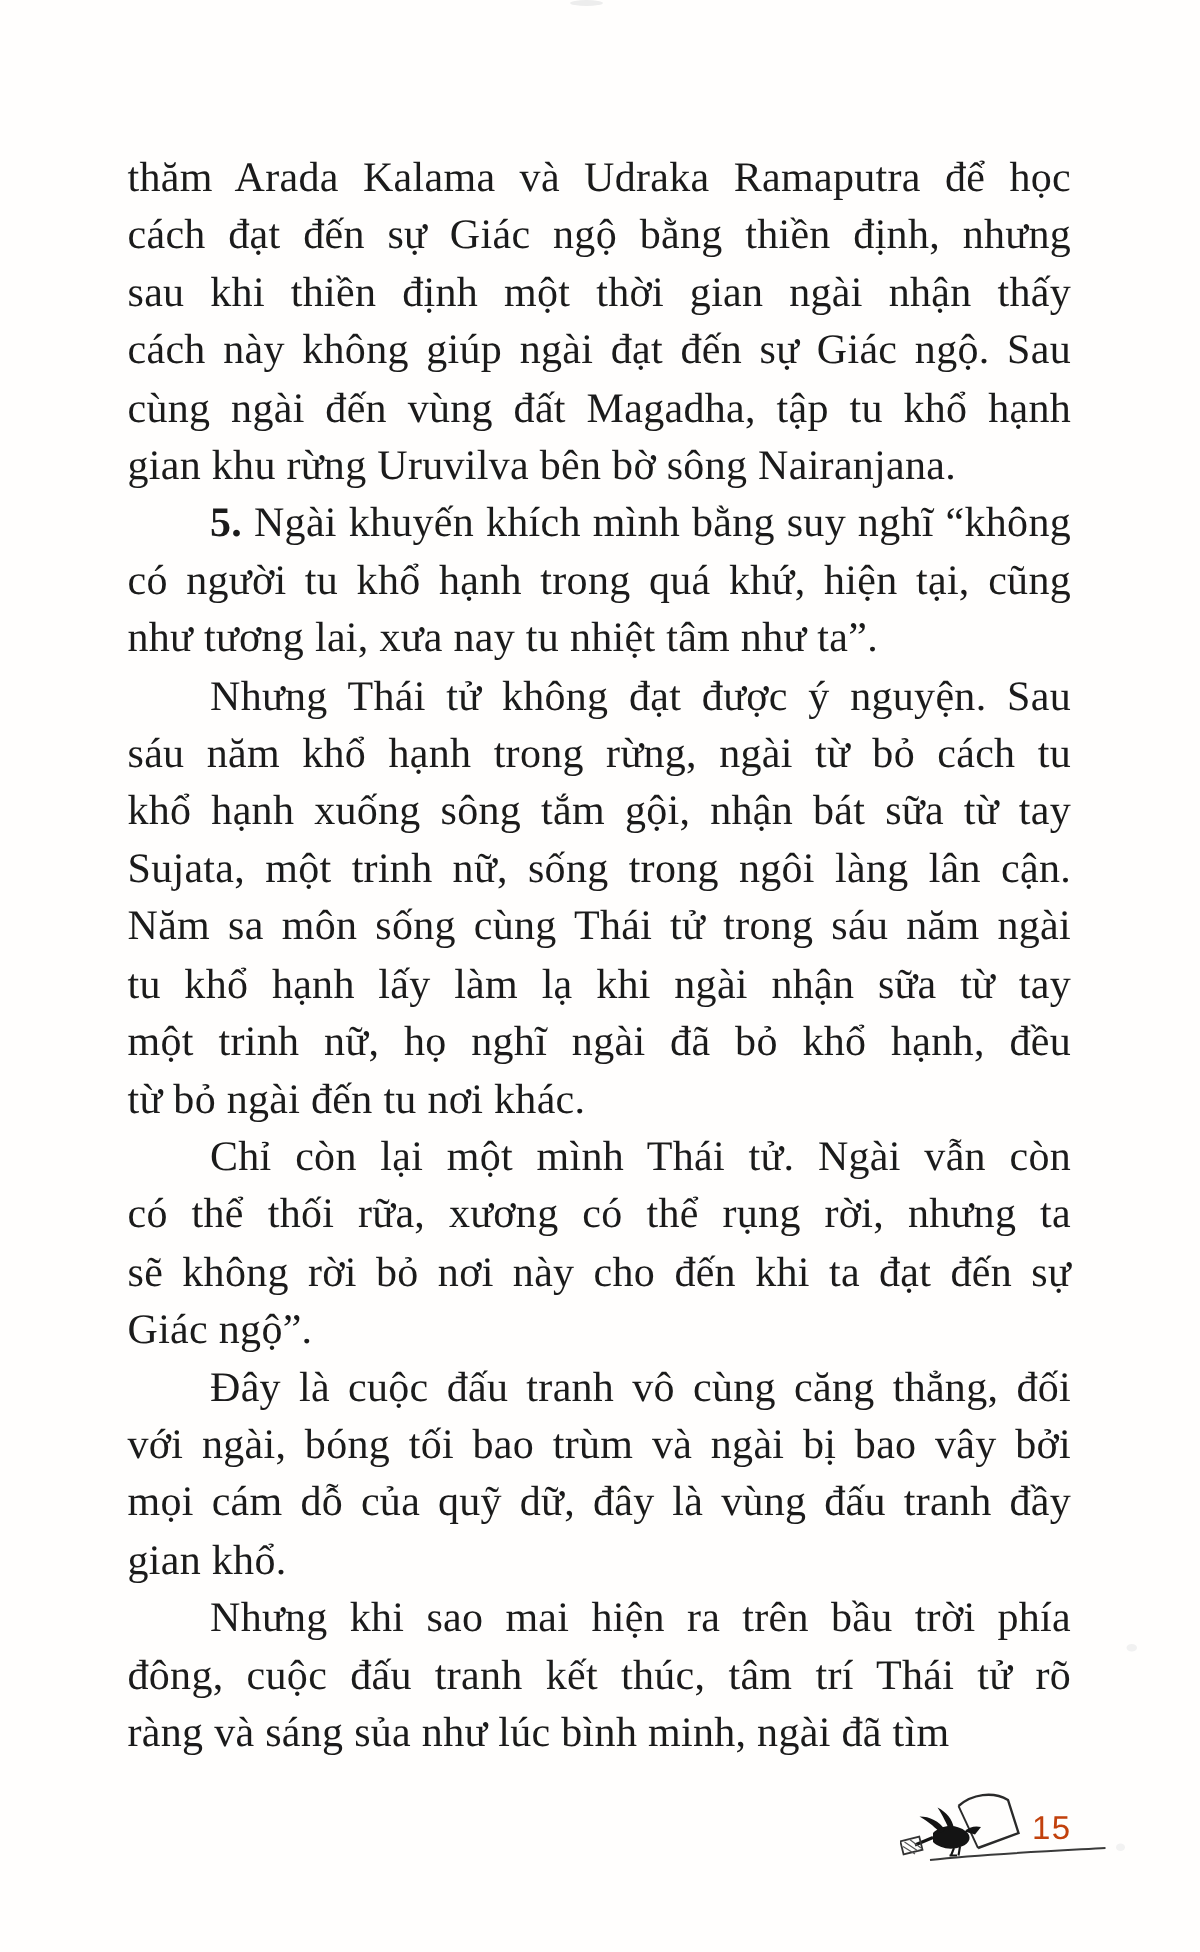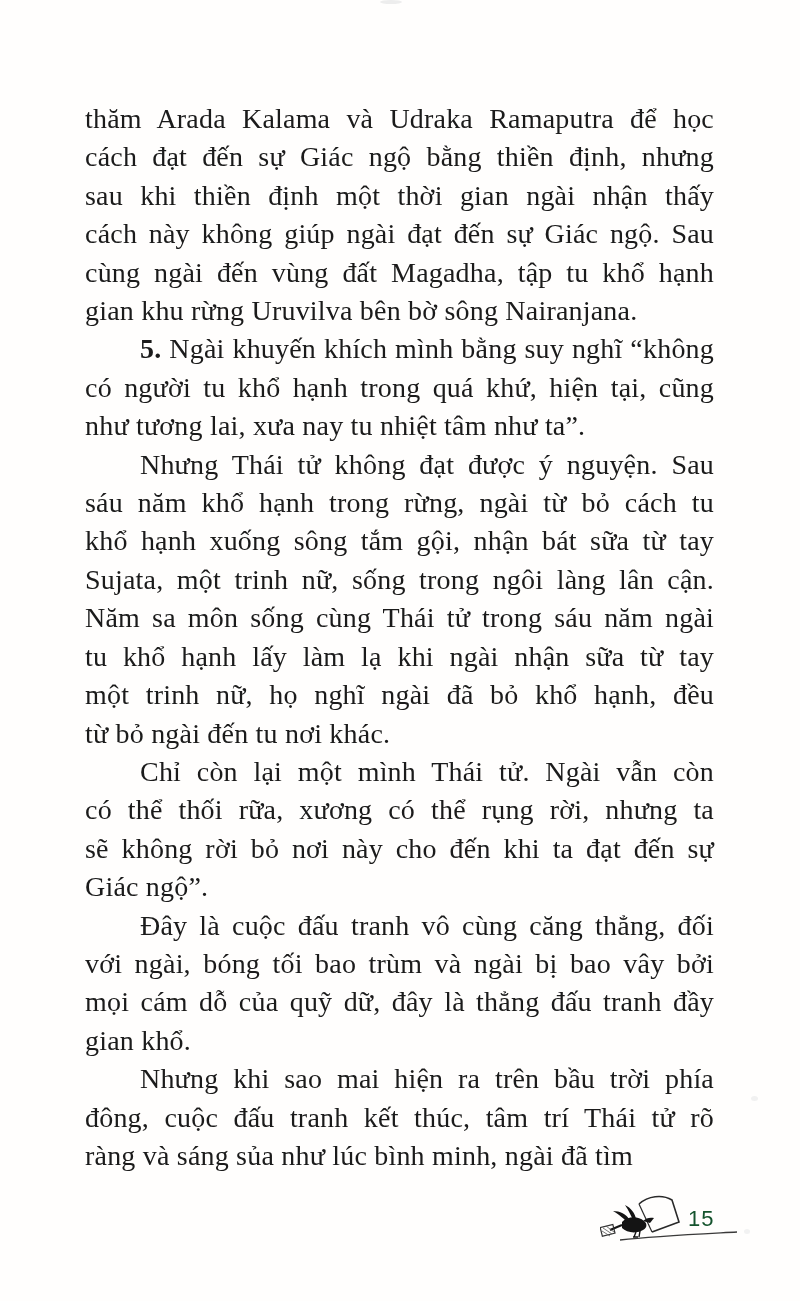--- a/index.html
+++ b/index.html
@@ -73,21 +73,21 @@
     position: absolute;
     left: 0;
     top: 0;
   }
   .page-number {
     position: absolute;
     left: 88px;
     top: 14px;
     font-family: "Liberation Sans", "DejaVu Sans", sans-serif;
     font-size: 22px;
-    color: #14532d;
+    color: #c2410c;
     letter-spacing: 1px;
   }
 </style>
 </head>
 <body>
 
 <div class="page">
 
   <div class="smudge-top"></div>
   <div class="speck-1"></div>
@@ -119,21 +119,21 @@
       </div>
       <div class="paragraph">
         <div class="line indent">Chỉ còn lại một mình Thái tử. Ngài vẫn còn</div>
         <div class="line">có thể thối rữa, xương có thể rụng rời, nhưng ta</div>
         <div class="line">sẽ không rời bỏ nơi này cho đến khi ta đạt đến sự</div>
         <div class="line last">Giác ngộ”.</div>
       </div>
       <div class="paragraph">
         <div class="line indent">Đây là cuộc đấu tranh vô cùng căng thẳng, đối</div>
         <div class="line">với ngài, bóng tối bao trùm và ngài bị bao vây bởi</div>
-        <div class="line">mọi cám dỗ của quỹ dữ, đây là thẳng đấu tranh đầy</div>
+        <div class="line">mọi cám dỗ của quỹ dữ, đây là vùng đấu tranh đầy</div>
         <div class="line last">gian khổ.</div>
       </div>
       <div class="paragraph">
         <div class="line indent">Nhưng khi sao mai hiện ra trên bầu trời phía</div>
         <div class="line">đông, cuộc đấu tranh kết thúc, tâm trí Thái tử rõ</div>
         <div class="line last">ràng và sáng sủa như lúc bình minh, ngài đã tìm</div>
       </div>
     </div>
 
   <div class="footer">

